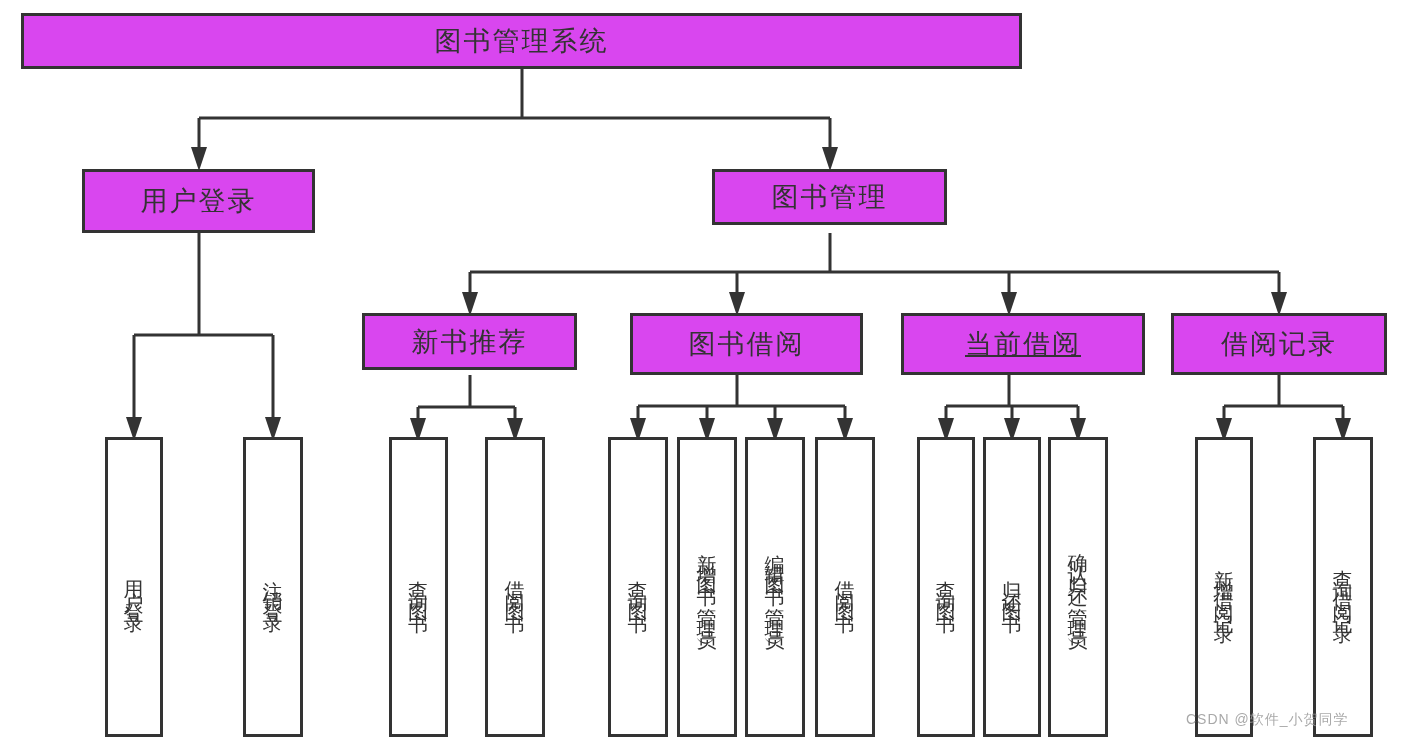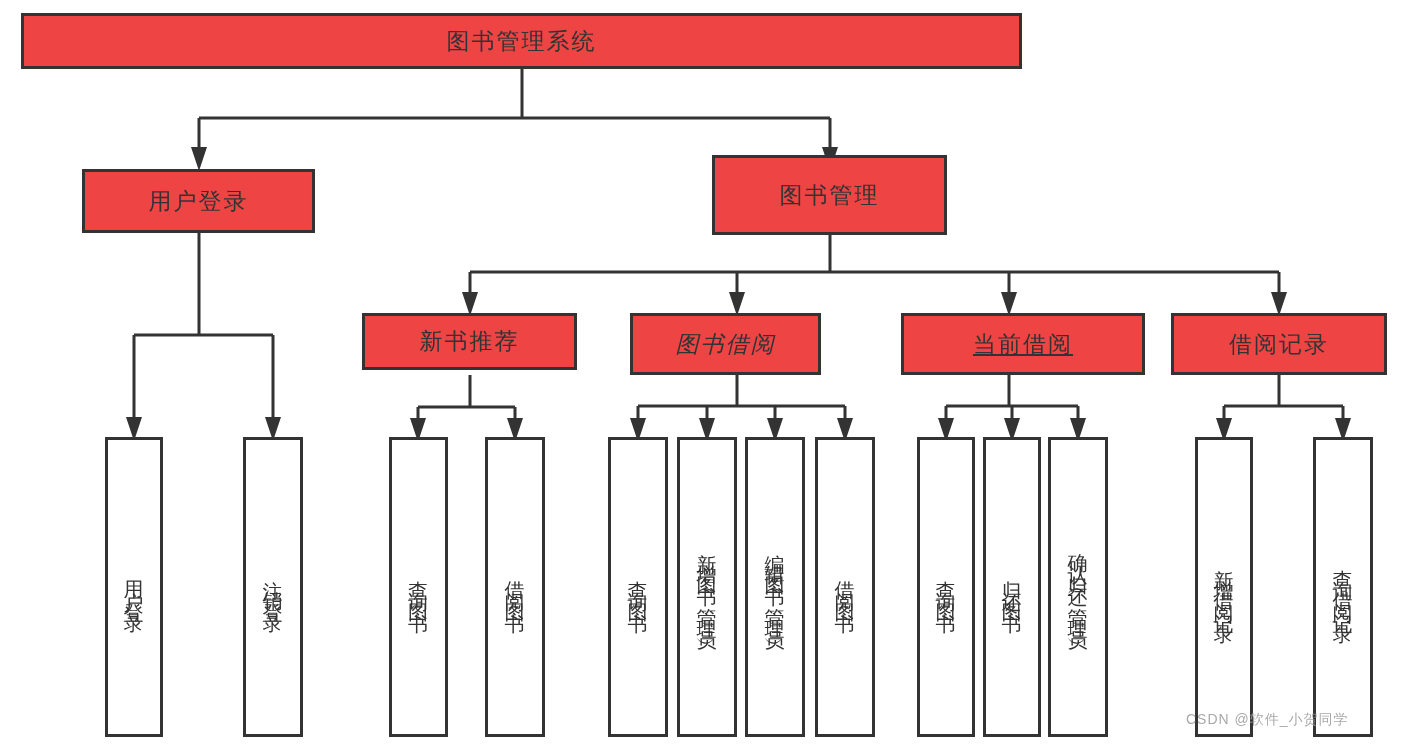--- a/index.html
+++ b/index.html
@@ -14,25 +14,25 @@
   #wires {
     position: absolute;
     left: 0; top: 0;
     width: 1405px; height: 747px;
     z-index: 1;
   }
   .hbox {
     position: absolute;
     box-sizing: border-box;
     border: 3px solid #333333;
-    background: #ef4444;
+    background: #d946ef;
     display: flex;
     align-items: center;
     justify-content: center;
-    font-size: 23px;
+    font-size: 27px;
     color: #333333;
     letter-spacing: 2px;
     z-index: 2;
   }
   .vbox {
     position: absolute;
     box-sizing: border-box;
     border: 3px solid #333333;
     background: #ffffff;
     display: flex;
@@ -109,24 +109,24 @@
       <polygon points="1070,418 1086,418 1078,442"></polygon>
 
       <polygon points="1216,418 1232,418 1224,442"></polygon>
       <polygon points="1335,418 1351,418 1343,442"></polygon>
     </g>
   </svg>
 
   <div class="hbox" style="left:21px; top:13px; width:1001px; height:56px;">图书管理系统</div>
 
   <div class="hbox" style="left:82px; top:169px; width:233px; height:64px;">用户登录</div>
-  <div class="hbox" style="left:712px; top:155px; width:235px; height:80px;">图书管理</div>
+  <div class="hbox" style="left:712px; top:169px; width:235px; height:56px;">图书管理</div>
 
   <div class="hbox" style="left:362px; top:313px; width:215px; height:57px;">新书推荐</div>
-  <div class="hbox" style="left:630px; top:313px; width:191px; height:62px;font-style:italic;">图书借阅</div>
+  <div class="hbox" style="left:630px; top:313px; width:233px; height:62px;">图书借阅</div>
   <div class="hbox" style="left:901px; top:313px; width:244px; height:62px;text-decoration:underline;">当前借阅</div>
   <div class="hbox" style="left:1171px; top:313px; width:216px; height:62px;">借阅记录</div>
 
   <div class="vbox" style="left:105px; top:437px; width:58px; height:300px;">
     <span class="vlabel">用户登录</span>
   </div>
   <div class="vbox" style="left:243px; top:437px; width:60px; height:300px;">
     <span class="vlabel">注销登录</span>
   </div>
 

